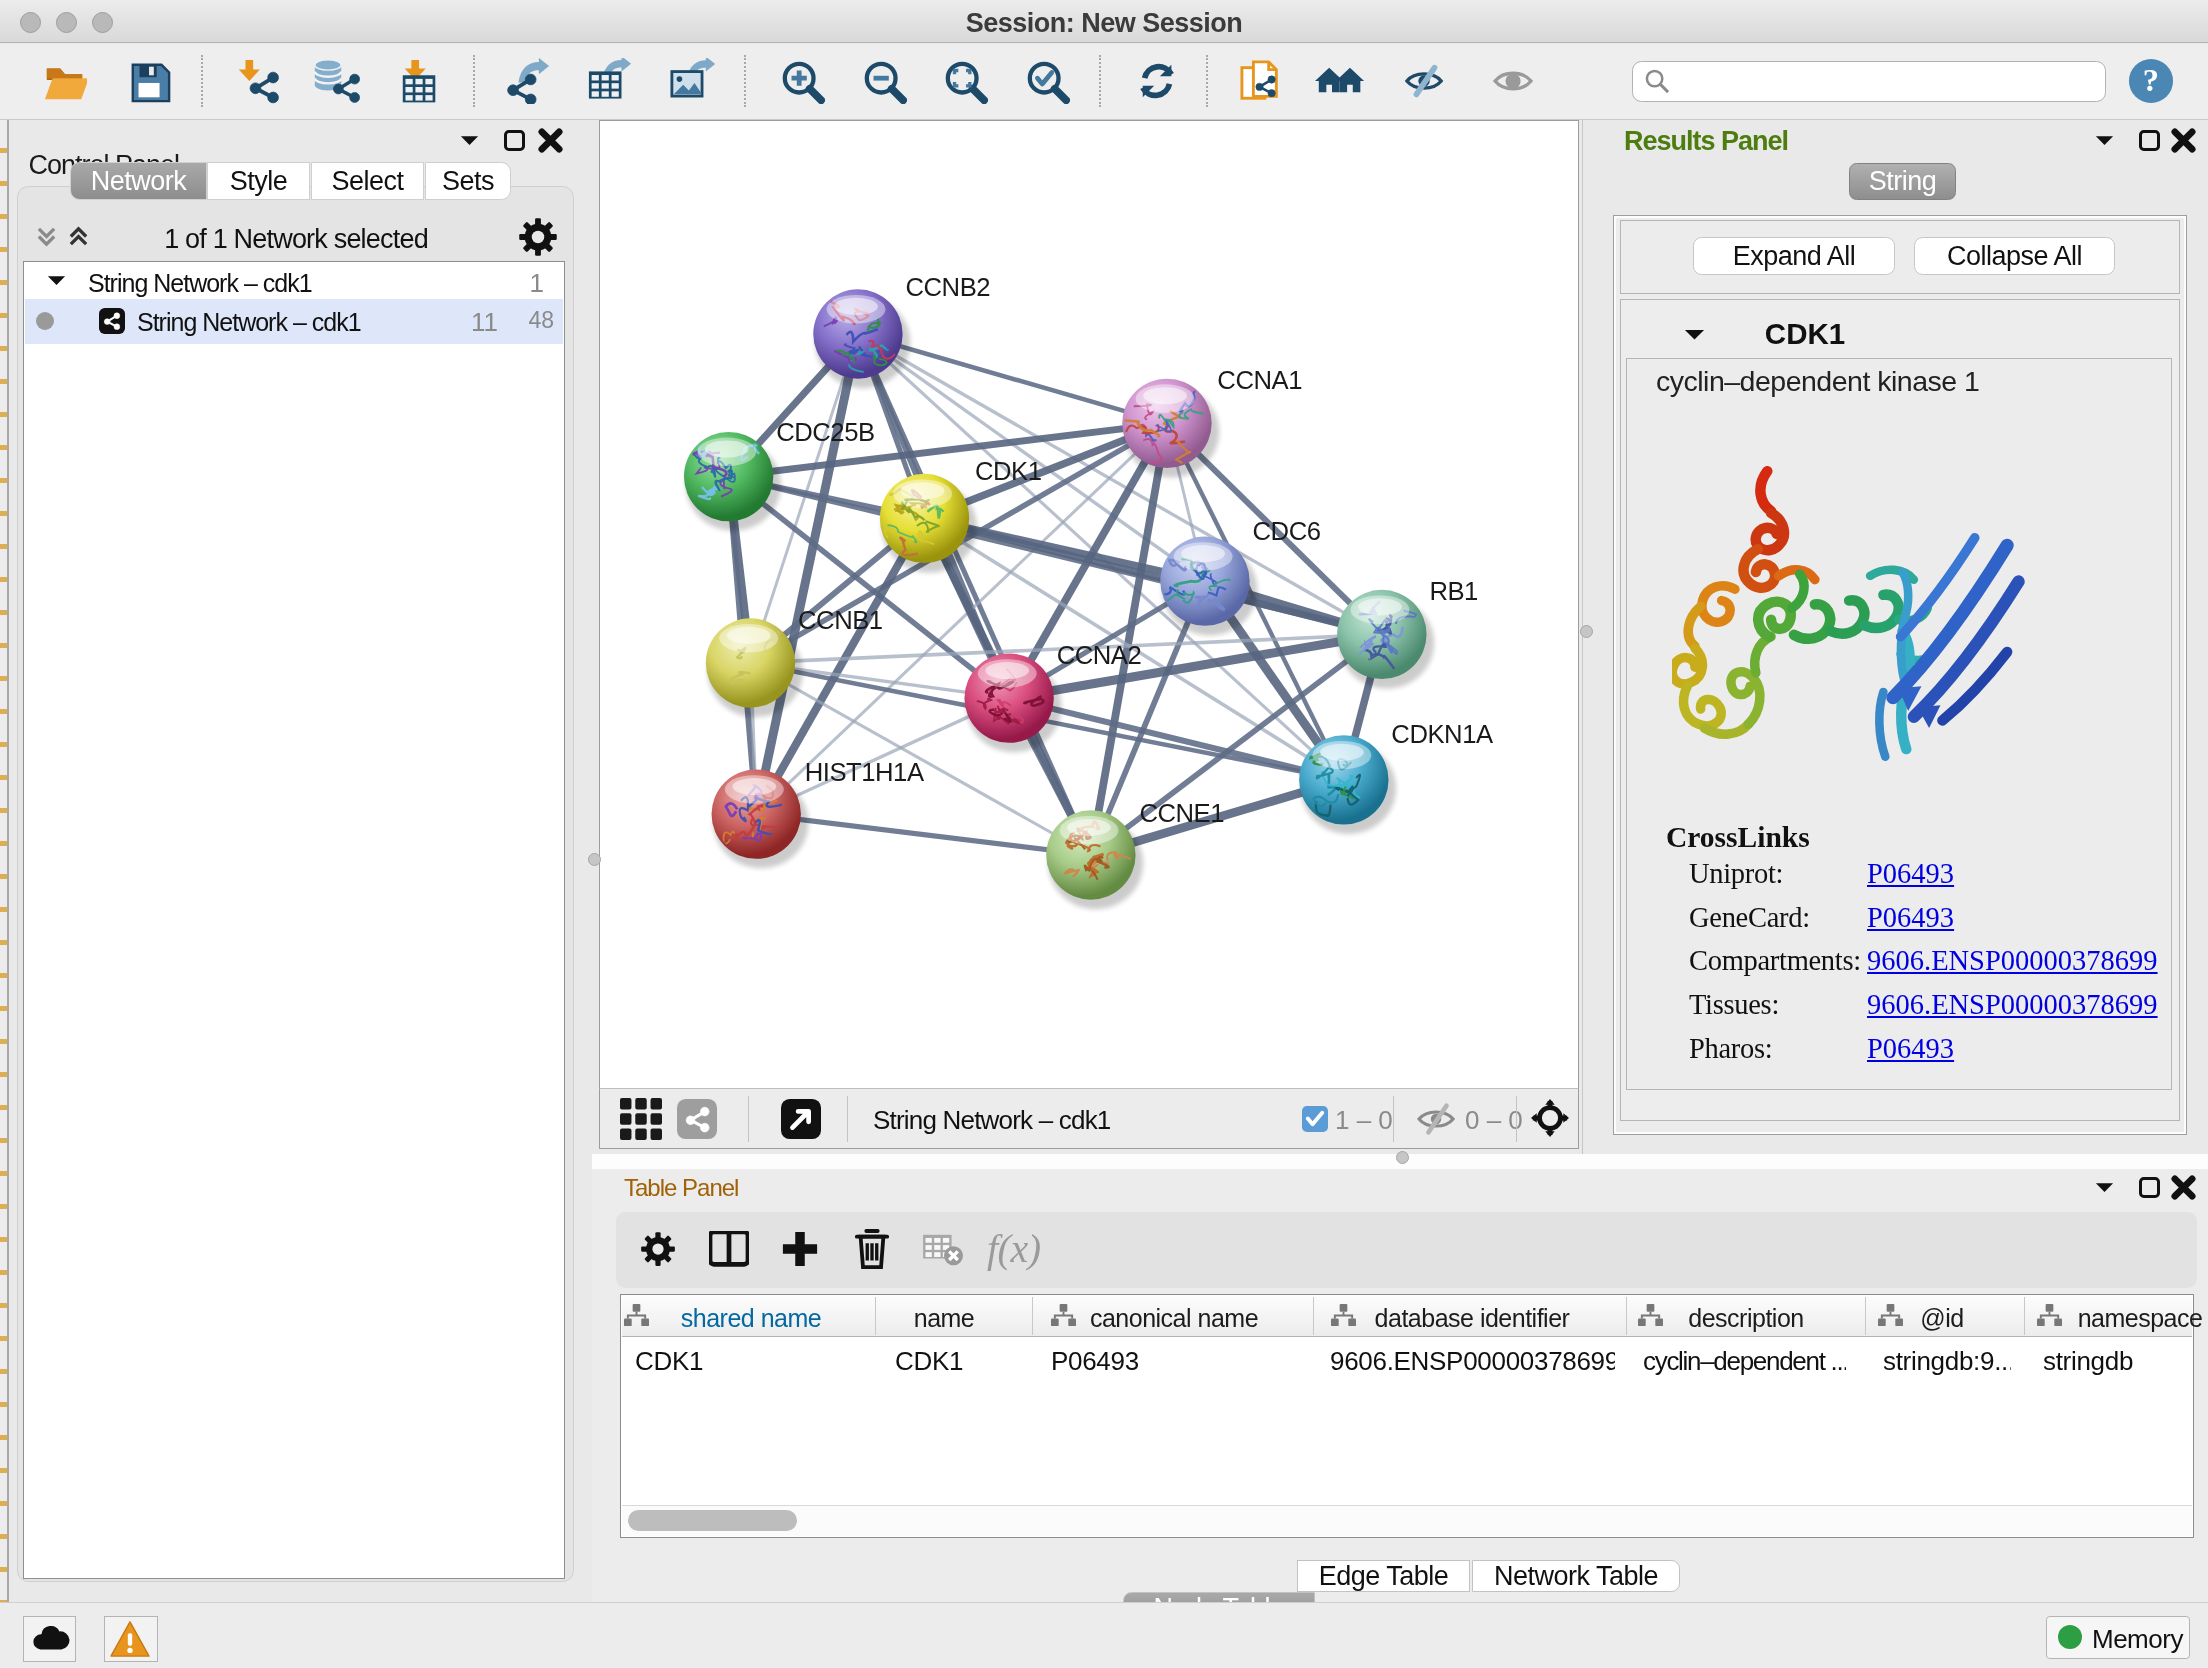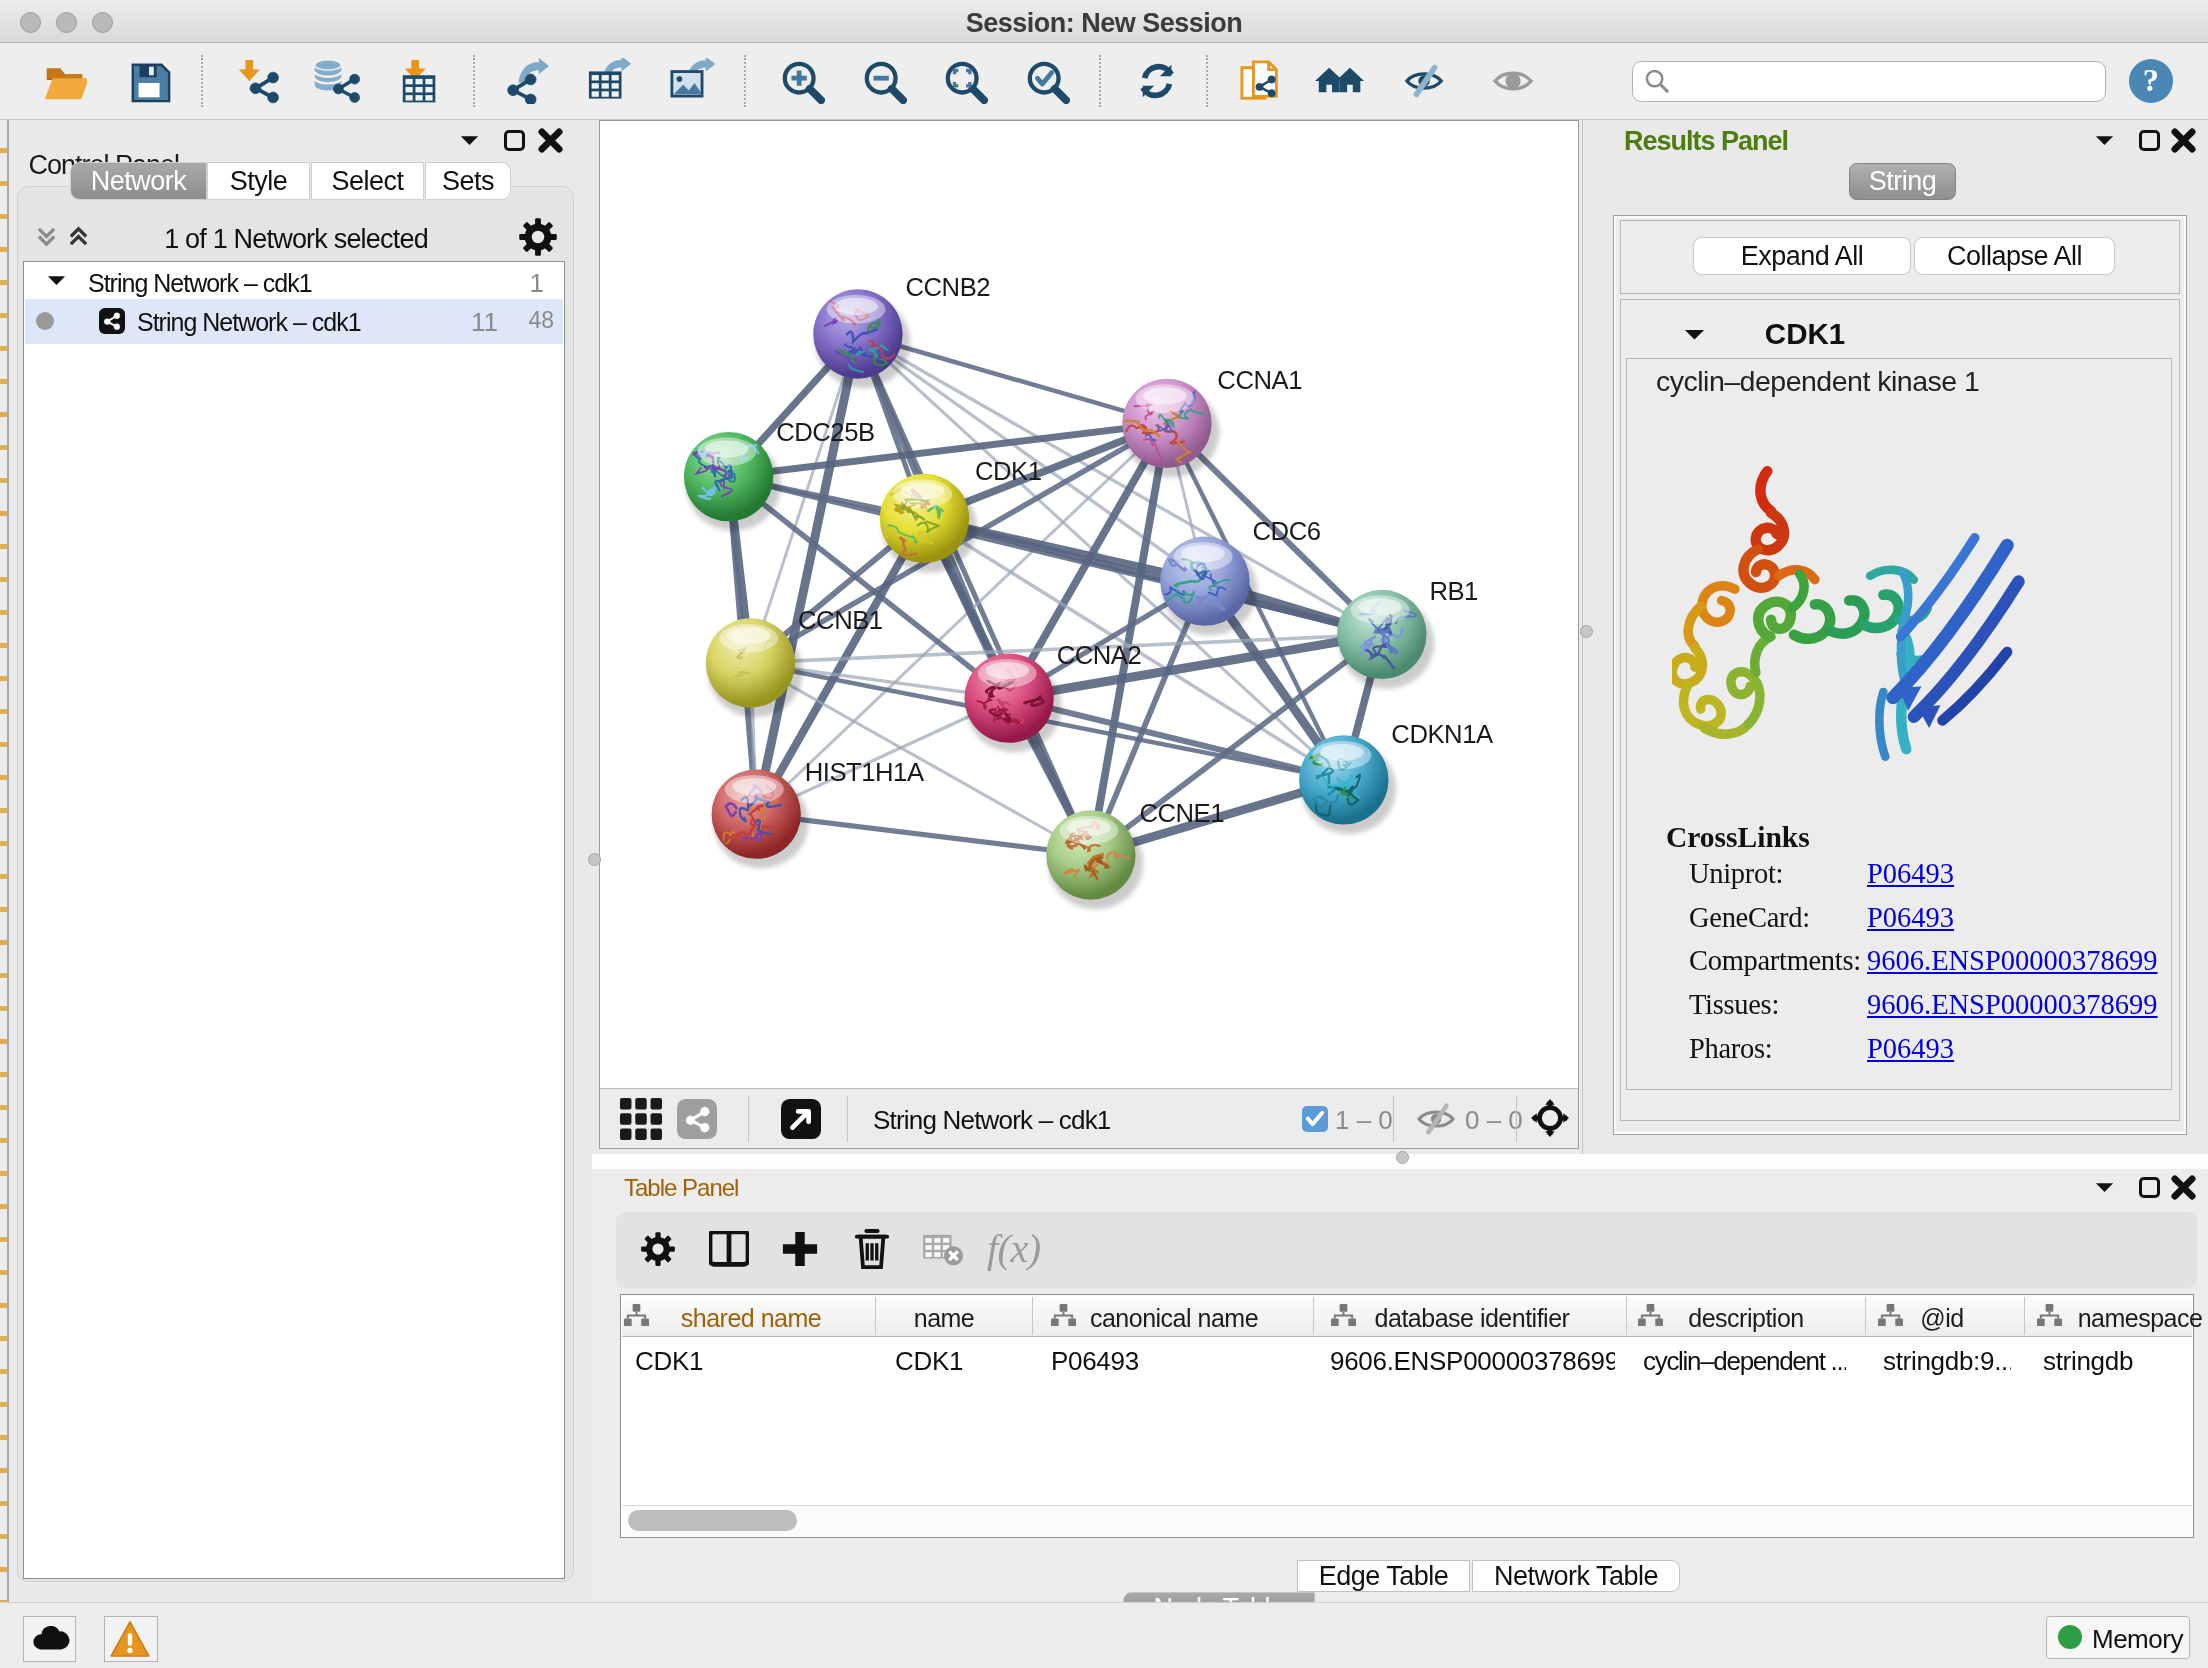--- a/index.html
+++ b/index.html
@@ -660,21 +660,21 @@
 <svg style="position:absolute;left:2094px;top:130px" width="21" height="21" viewBox="0 0 22 22">
     <path d="M2 6.6 h18 l-9.0 9.24 z" fill="#111"></path>
   </svg>
 <div style="position:absolute;left:2139px;top:130px;width:21px;height:21px;border:3.3px solid #111;border-radius:4.8px"></div>
 <svg style="position:absolute;left:2171px;top:128px" width="25" height="25" viewBox="0 0 26 26">
     <path d="M4 4 L22 22 M22 4 L4 22" stroke="#111" stroke-width="7" stroke-linecap="round"></path>
   </svg>
 <div style="position:absolute;left:1849px;top:163px;width:107px;height:37px;border-radius:7.6px;background:linear-gradient(#b0b0b0,#8e8e8e);border:1px solid #828282;color:#fff;font-size:27px;letter-spacing:-0.5px;display:flex;align-items:center;justify-content:center;">String</div>
 <div style="position:absolute;left:1613px;top:215px;width:574px;height:920px;background:#ececec;border:1px solid #9f9f9f;box-shadow:inset 0 0 0 1.9px #fdfdfd;"></div>
 <div style="position:absolute;left:1620px;top:220px;width:560px;height:74px;background:#ececec;border:1px solid #b5b5b5;"></div>
-<div style="position:absolute;left:1693px;top:237px;width:218px;height:38px;border-radius:8.6px;background:#fff;border:1px solid #c6c6c6;color:#111;font-size:27px;letter-spacing:-0.5px;display:flex;align-items:center;justify-content:center;">Expand All</div>
+<div style="position:absolute;left:1693px;top:237px;width:202px;height:38px;border-radius:8.6px;background:#fff;border:1px solid #c6c6c6;color:#111;font-size:27px;letter-spacing:-0.5px;display:flex;align-items:center;justify-content:center;">Expand All</div>
 <div style="position:absolute;left:1914px;top:237px;width:201px;height:38px;border-radius:8.6px;background:#fff;border:1px solid #c6c6c6;color:#111;font-size:27px;letter-spacing:-0.5px;display:flex;align-items:center;justify-content:center;">Collapse All</div>
 <div style="position:absolute;left:1620px;top:299px;width:560px;height:822px;background:#ededed;border:1px solid #b5b5b5;"></div>
 <svg style="position:absolute;left:1683px;top:323px" width="23" height="23" viewBox="0 0 24 24">
     <path d="M2 7.199999999999999 h20 l-10.0 10.08 z" fill="#111"></path>
   </svg>
 <div style="position:absolute;left:1805px;top:317px;font-size:29.5px;color:#111;font-weight:bold;font-family:'Liberation Sans';white-space:nowrap;letter-spacing:0;transform:translateX(-50%);">CDK1</div>
 <div style="position:absolute;left:1626px;top:358px;width:546px;height:732px;background:#ececec;border:1px solid #b5b5b5;"></div>
 <div style="position:absolute;left:1656px;top:365px;font-size:28.5px;color:#222;font-weight:normal;font-family:'Liberation Sans';white-space:nowrap;letter-spacing:-0.5px;">cyclin–dependent kinase 1</div>
 <svg style="position:absolute;left:1672px;top:454px" width="360" height="316" viewBox="0 0 378 332">
 <g fill="none" stroke-linecap="round">
@@ -782,21 +782,21 @@
 <div style="position:absolute;left:1865px;top:1297px;width:0px;height:38px;border-left:1.4px solid #c8c8c8;"></div>
 <div style="position:absolute;left:2024px;top:1297px;width:0px;height:38px;border-left:1.4px solid #c8c8c8;"></div>
 <svg style="position:absolute;left:624px;top:1304px" width="25" height="25" viewBox="0 0 26 26">
     <g transform="scale(1.0)" fill="#777">
       <rect x="9" y="0" width="8" height="8" rx="1"></rect>
       <rect x="0" y="15" width="8" height="8" rx="1"></rect>
       <rect x="18" y="15" width="8" height="8" rx="1"></rect>
       <path d="M13 8 v4 M4 15 v-3 h18 v3" fill="none" stroke="#777" stroke-width="2"></path>
     </g>
   </svg>
-<div style="position:absolute;left:751px;top:1304px;font-size:25px;color:#a16207;font-weight:normal;font-family:'Liberation Sans';white-space:nowrap;letter-spacing:-0.5px;transform:translateX(-50%);">shared name</div>
+<div style="position:absolute;left:751px;top:1304px;font-size:25px;color:#0369a1;font-weight:normal;font-family:'Liberation Sans';white-space:nowrap;letter-spacing:-0.5px;transform:translateX(-50%);">shared name</div>
 <div style="position:absolute;left:944px;top:1304px;font-size:25px;color:#1c1c1c;font-weight:normal;font-family:'Liberation Sans';white-space:nowrap;letter-spacing:-0.5px;transform:translateX(-50%);">name</div>
 <svg style="position:absolute;left:1051px;top:1304px" width="25" height="25" viewBox="0 0 26 26">
     <g transform="scale(1.0)" fill="#777">
       <rect x="9" y="0" width="8" height="8" rx="1"></rect>
       <rect x="0" y="15" width="8" height="8" rx="1"></rect>
       <rect x="18" y="15" width="8" height="8" rx="1"></rect>
       <path d="M13 8 v4 M4 15 v-3 h18 v3" fill="none" stroke="#777" stroke-width="2"></path>
     </g>
   </svg>
 <div style="position:absolute;left:1174px;top:1304px;font-size:25px;color:#1c1c1c;font-weight:normal;font-family:'Liberation Sans';white-space:nowrap;letter-spacing:-0.5px;transform:translateX(-50%);">canonical name</div>

